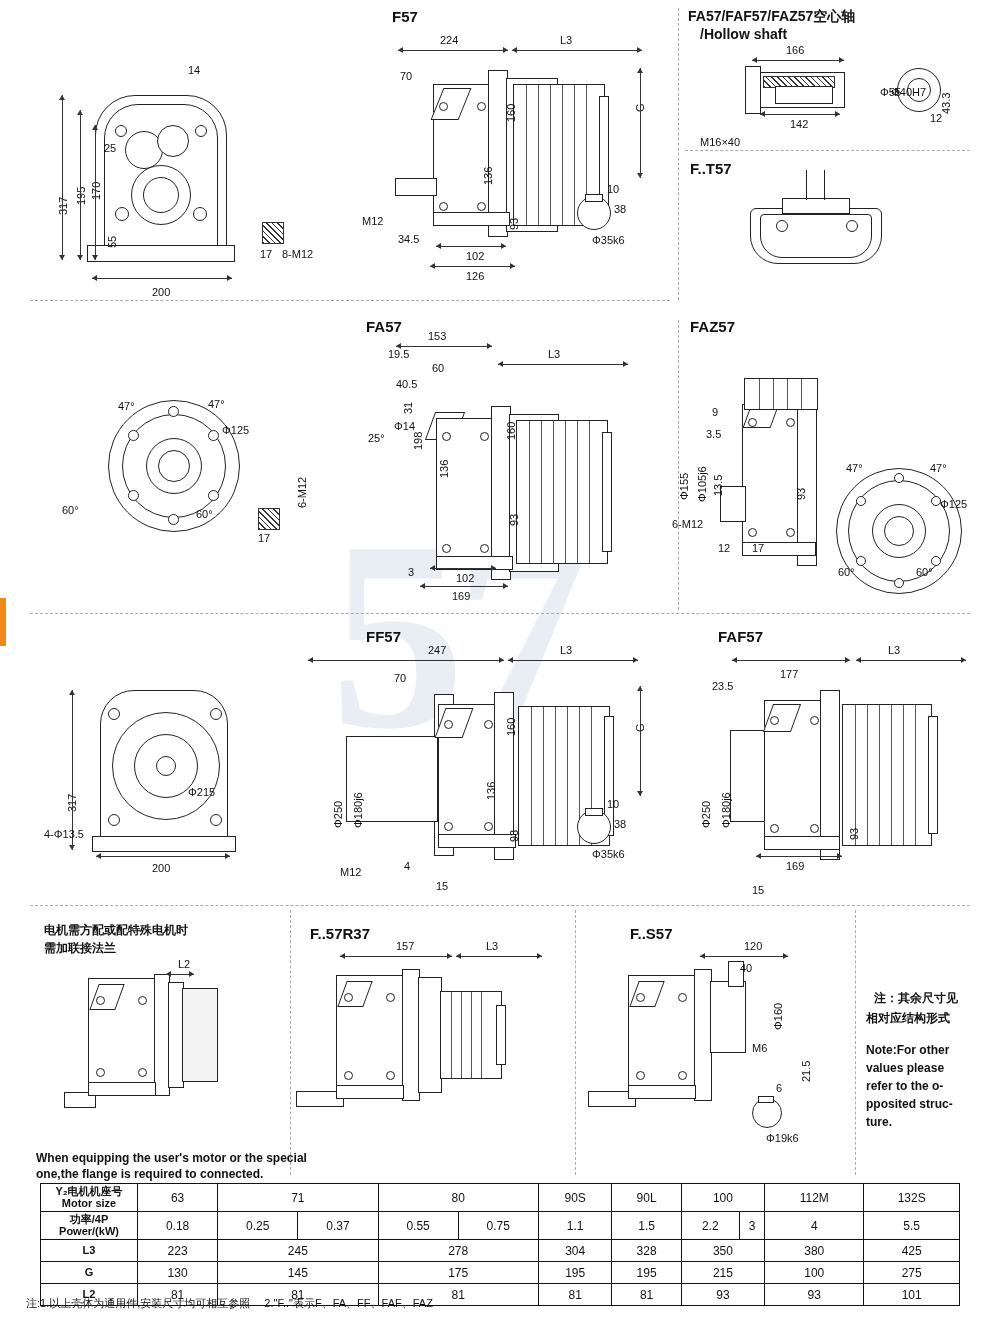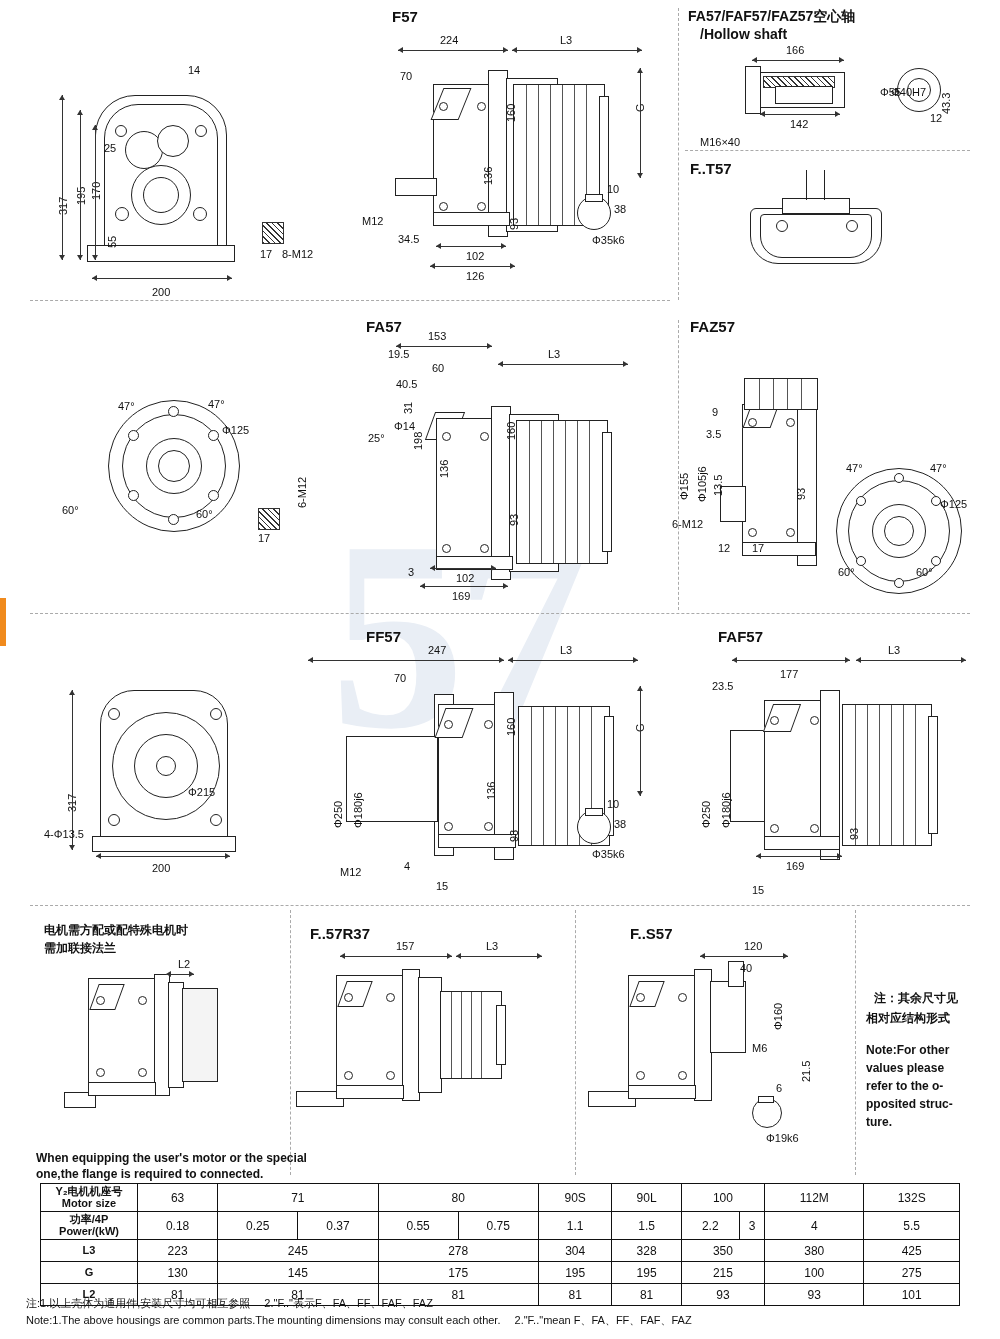--- a/index.html
+++ b/index.html
@@ -516,15 +516,14 @@
           <td colspan="2">81</td>
           <td colspan="2">81</td>
           <td colspan="2">93</td>
           <td colspan="1">93</td>
           <td colspan="1">101</td>
         </tr>
       </tbody>
   </table>
 
   <div class="noteline" style="left:26px;top:1296px;">注:1.以上壳体为通用件,安装尺寸均可相互参照　 2."F.."表示F、FA、FF、FAF、FAZ</div>
-  <div class="noteline" style="left:26px;top:1313px;">Note:1.The above housings are common parts.The mounting dimensions may consult each other.　 2."F.."mean F、FA、FF、FAF、FAZ</div>
 
 </div>
 
 </body></html>

